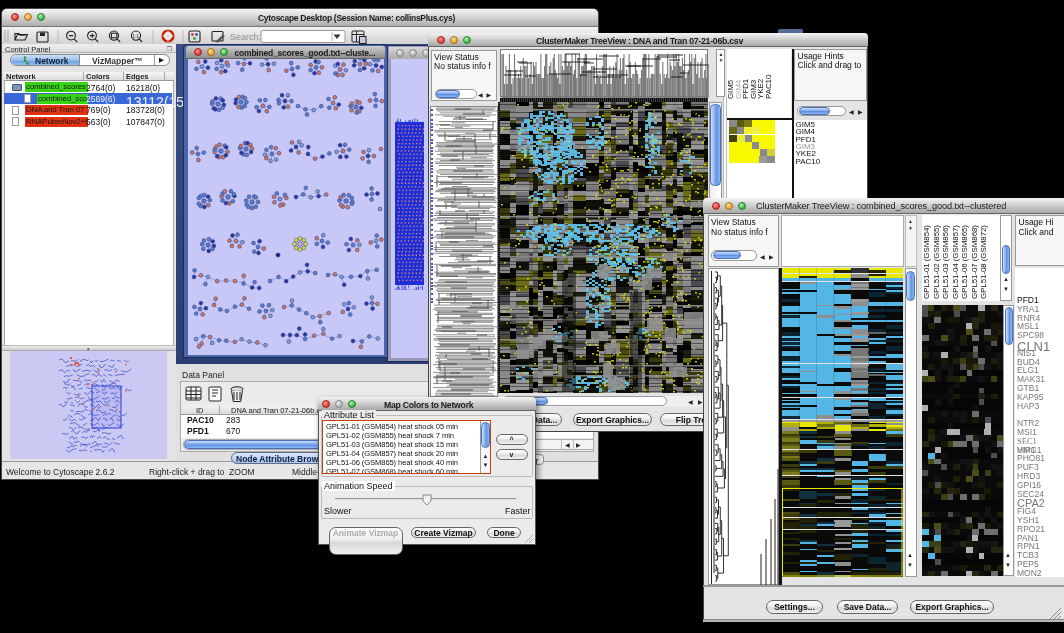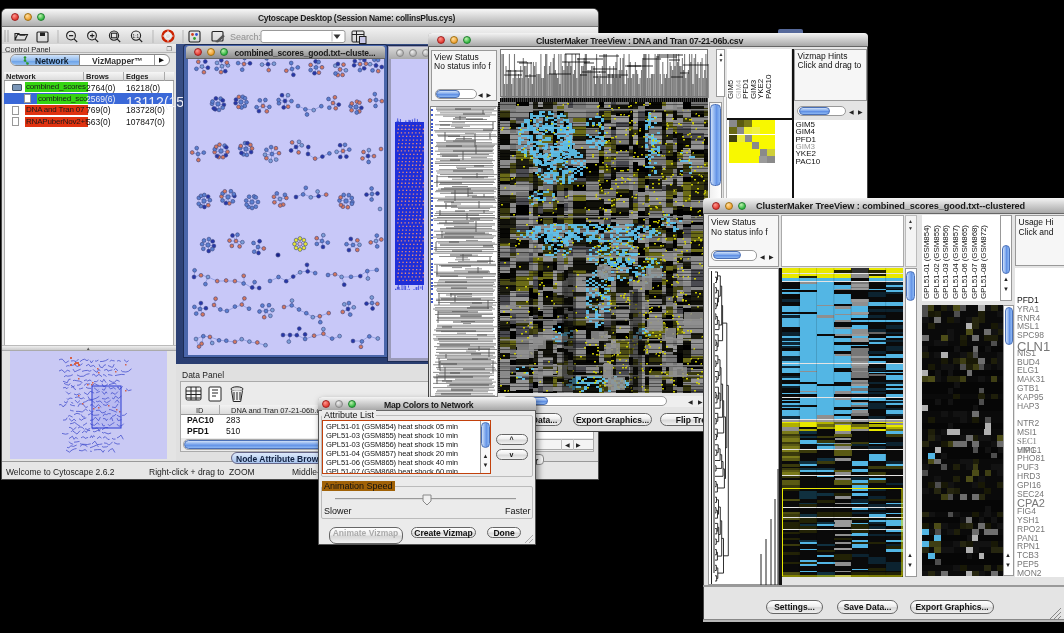--- a/index.html
+++ b/index.html
@@ -79,21 +79,21 @@
       <path d="M2 1.5L2 4.5L4.5 7.5" stroke="#2a9a2a" stroke-width="0.7" fill="none"></path>
     </svg>
     <span class="abs" style="left:24px;top:1px;font-size:8.5px;font-weight:bold;color:#102030;line-height:11px;">Network</span>
     <span class="abs" style="left:70px;top:1px;width:73px;text-align:center;font-size:8.5px;font-weight:bold;color:#333;line-height:11px;">VizMapper™</span>
     <div class="abs" style="left:143px;top:0;width:1px;height:12.5px;background:#999;"></div>
     <span class="abs" style="left:148px;top:1.5px;font-size:6.5px;color:#111;">▶</span>
   </div>
 <div class="abs" style="left:4px;top:71.5px;width:170px;height:273px;background:#fff;border:1px solid #aaa;border-bottom:none;"></div>
 <div class="abs" style="left:4px;top:71.5px;width:170px;height:9px;background:linear-gradient(#f6f6f6,#dcdcdc);border-bottom:1px solid #999;">
     <span class="abs" style="left:2px;top:0.5px;font-size:7.5px;font-weight:bold;color:#222;">Network</span>
-    <span class="abs" style="left:82px;top:0.5px;font-size:7.5px;font-weight:bold;color:#222;">Brows</span>
+    <span class="abs" style="left:82px;top:0.5px;font-size:7.5px;font-weight:bold;color:#222;">Colors</span>
     <span class="abs" style="left:122px;top:0.5px;font-size:7.5px;font-weight:bold;color:#222;">Edges</span>
     <div class="abs" style="left:79px;top:0;width:1px;height:9px;background:#aaa;"></div>
     <div class="abs" style="left:119px;top:0;width:1px;height:9px;background:#aaa;"></div>
     <div class="abs" style="left:160px;top:0;width:1px;height:9px;background:#aaa;"></div>
   </div>
 <span class="abs" style="left:12px;top:83.7px;width:10px;height:7px;background:#7a96b8;border:0.5px solid #456;border-radius:1px;"></span>
 <span class="abs" style="left:25px;top:82.3px;background:#35d512;color:#1a1a1a;font-size:8px;letter-spacing:-0.2px;padding:0 1px;white-space:nowrap;overflow:hidden;width:63px;height:10px;">combined_scores</span>
 <span class="abs" style="left:86px;top:82.5px;font-size:8.5px;color:#111;">2764(0)</span>
 <span class="abs" style="left:126px;top:82.5px;font-size:8.5px;color:#111;">16218(0)</span>
 <div class="abs" style="left:4px;top:92.9px;width:168px;height:11.4px;background:#3a68d8;"></div>
@@ -567,21 +567,21 @@
   </div>
 <div class="abs" style="left:181px;top:405px;width:412px;height:9.5px;background:linear-gradient(#f2f2f2,#dcdcdc);border-bottom:1px solid #999;">
     <span class="abs" style="left:15px;top:1px;font-size:7.5px;color:#222;">ID</span>
     <div class="abs" style="left:38px;top:0;width:1px;height:9.5px;background:#aaa;"></div>
     <span class="abs" style="left:50px;top:1px;font-size:7.5px;color:#222;">DNA and Tran 07-21-06b.csv</span>
   </div>
 <div class="abs" style="left:181px;top:414.5px;width:412px;height:23px;background:#fff;">
     <span class="abs" style="left:6px;top:0.8px;font-size:8.5px;font-weight:bold;color:#111;">PAC10</span>
     <span class="abs" style="left:45px;top:0.8px;font-size:8.5px;color:#111;">283</span>
     <span class="abs" style="left:6px;top:11.8px;font-size:8.5px;font-weight:bold;color:#111;">PFD1</span>
-    <span class="abs" style="left:45px;top:11.8px;font-size:8.5px;color:#111;">510</span>
+    <span class="abs" style="left:45px;top:11.8px;font-size:8.5px;color:#111;">670</span>
   </div>
 <div class="abs" style="left:183px;top:438.5px;width:411px;height:11px;background:#f4f4f4;border:1px solid #aaa;border-radius:5px 0 0 5px;"></div>
 <div class="abs" style="left:184px;top:439.5px;width:350px;height:9px;">
     <div class="sbthumbh" style="left:0;top:0;width:350px;height:9px;"></div>
   </div>
 <div class="abs" style="left:561px;top:438.5px;width:1px;height:11px;background:#bbb;"></div>
 <span class="abs" style="left:565px;top:441px;font-size:6px;color:#222;">◀</span>
 <div class="abs" style="left:573px;top:438.5px;width:1px;height:11px;background:#bbb;"></div>
 <span class="abs" style="left:576px;top:441px;font-size:6px;color:#222;">▶</span>
 <div class="abs" style="left:231px;top:452px;width:102px;height:12px;background:linear-gradient(#dce8fa,#a8c4ee);border:1px solid #668;border-radius:6px;text-align:center;">
@@ -622,21 +622,21 @@
     <svg width="64" height="52" viewBox="0 0 64 52" style="display:block" xmlns="http://www.w3.org/2000/svg">
       <text transform="translate(6.0,50) rotate(-90)" font-size="8" letter-spacing="-0.1" fill="#111" font-family="Liberation Sans, sans-serif">GIM5</text>
       <text transform="translate(13.5,50) rotate(-90)" font-size="8" letter-spacing="-0.1" fill="#aaa" font-family="Liberation Sans, sans-serif">GIM4</text>
       <text transform="translate(21.0,50) rotate(-90)" font-size="8" letter-spacing="-0.1" fill="#111" font-family="Liberation Sans, sans-serif">PFD1</text>
       <text transform="translate(28.5,50) rotate(-90)" font-size="8" letter-spacing="-0.1" fill="#111" font-family="Liberation Sans, sans-serif">GIM3</text>
       <text transform="translate(36.0,50) rotate(-90)" font-size="8" letter-spacing="-0.1" fill="#111" font-family="Liberation Sans, sans-serif">YKE2</text>
       <text transform="translate(43.5,50) rotate(-90)" font-size="8" letter-spacing="-0.1" fill="#111" font-family="Liberation Sans, sans-serif">PAC10</text>
     </svg>
   </div>
 <div class="abs" style="left:794px;top:48.5px;width:72.5px;height:52.5px;background:#f6f6f6;border:1px solid #999;overflow:hidden;">
-    <span class="abs" style="left:2.5px;top:1px;font-size:8.5px;color:#111;">Vizmap Hints</span>
+    <span class="abs" style="left:2.5px;top:1px;font-size:8.5px;color:#111;">Usage Hints</span>
     <span class="abs" style="left:2.5px;top:10.5px;font-size:8.5px;color:#111;white-space:nowrap;">Click and drag to</span>
   </div>
 <div class="abs" style="left:797px;top:105.5px;width:49px;height:10.5px;background:#fff;border:1px solid #999;border-radius:5px;"></div>
 <div class="abs" style="left:799px;top:106.8px;width:31px;height:8px;">
     <div class="sbthumbh" style="left:0;top:0;width:31px;height:8px;"></div>
   </div>
 <span class="abs" style="left:849px;top:107.5px;font-size:6px;color:#222;">◀</span>
 <span class="abs" style="left:858px;top:107.5px;font-size:6px;color:#222;">▶</span>
 <div class="abs" style="left:727px;top:101px;width:64px;height:17px;background:#fff;"></div>
 <div class="abs" style="left:722.5px;top:97px;width:4.5px;height:101px;background:#f8f8f8;border-left:1px solid #bbb;border-right:1px solid #bbb;"></div>
@@ -710,21 +710,21 @@
 <span class="abs" style="left:688px;top:398px;font-size:6px;color:#222;">◀</span>
 <span class="abs" style="left:698px;top:398px;font-size:6px;color:#222;">▶</span>
 <div class="aqbtn" style="left:505px;top:412.5px;width:57px;height:13.5px;font-size:8.5px;line-height:13px;">Save Data...</div>
 <div class="aqbtn" style="left:573px;top:412.5px;width:79px;height:13.5px;font-size:8.5px;line-height:13px;">Export Graphics...</div>
 <div class="aqbtn" style="left:660px;top:412.5px;width:75px;height:13.5px;font-size:8.5px;line-height:13px;">Flip Tree N</div>
 <div class="abs" style="left:703px;top:198px;width:367px;height:424px;background:#e4e4e4;border:1px solid #444;border-radius:4px 4px 0 0;"></div>
 <div class="abs" style="left:703px;top:198px;width:367px;height:15.5px;background:linear-gradient(#f4f4f4,#cfcfcf 48%,#a8a8a8);border-radius:4px 4px 0 0;border-bottom:1px solid #666;">
     <span class="tl r" style="left:9px;top:3.5px;"></span>
     <span class="tl o" style="left:22px;top:3.5px;"></span>
     <span class="tl g" style="left:35px;top:3.5px;"></span>
-    <span class="abs" style="left:53px;top:3px;font-size:9.2px;letter-spacing:-0.1px;font-weight:bold;color:#1a1a1a;white-space:nowrap;">ClusterMaker TreeView : combined_scores_good.txt--clustered</span>
+    <span class="abs" style="left:53px;top:3px;font-size:9.2px;letter-spacing:-0.1px;font-weight:normal;color:#1a1a1a;white-space:nowrap;">ClusterMaker TreeView : combined_scores_good.txt--clustered</span>
   </div>
 <div class="abs" style="left:707.5px;top:215px;width:71.5px;height:52px;background:#f6f6f6;border:1px solid #999;">
     <span class="abs" style="left:2.5px;top:1px;font-size:8.5px;color:#111;">View Status</span>
     <span class="abs" style="left:2.5px;top:10.5px;font-size:8.5px;color:#111;white-space:nowrap;">No status info f</span>
   </div>
 <div class="abs" style="left:711px;top:250px;width:46px;height:10.5px;background:#fff;border:1px solid #999;border-radius:5px;"></div>
 <div class="abs" style="left:713px;top:251.3px;width:28px;height:8px;">
     <div class="sbthumbh" style="left:0;top:0;width:28px;height:8px;"></div>
   </div>
 <span class="abs" style="left:760px;top:252.5px;font-size:6px;color:#222;">◀</span>
@@ -872,41 +872,41 @@
 <div class="abs" style="left:318px;top:397px;width:217.5px;height:13.5px;background:linear-gradient(#f4f4f4,#cfcfcf 48%,#a8a8a8);border-radius:4px 4px 0 0;border-bottom:1px solid #666;">
     <span class="tl r" style="left:4px;top:2.5px;"></span>
     <span class="tl x" style="left:17px;top:2.5px;"></span>
     <span class="tl g" style="left:30px;top:2.5px;"></span>
     <span class="abs" style="left:66px;top:2.5px;font-size:8.7px;letter-spacing:-0.25px;font-weight:bold;color:#1a1a1a;white-space:nowrap;">Map Colors to Network</span>
   </div>
 <div class="abs" style="left:320.5px;top:415px;width:212.5px;height:62px;border:1px solid #bbb;border-radius:2px;"></div>
 <span class="abs" style="left:322px;top:410px;font-size:9px;color:#111;background:#ebebeb;padding:0 2px;">Attribute List</span>
 <div class="abs" style="left:322px;top:419.5px;width:168.5px;height:54.5px;background:#fff;border:1px solid #c2410c;overflow:hidden;">
     <span class="abs" style="left:3px;top:1.5px;font-size:7.6px;letter-spacing:-0.1px;color:#111;white-space:nowrap;">GPL51-01 (GSM854) heat shock 05 min</span>
-    <span class="abs" style="left:3px;top:10.6px;font-size:7.6px;letter-spacing:-0.1px;color:#111;white-space:nowrap;">GPL51-03 (GSM855) heat shock 10 min</span>
+    <span class="abs" style="left:3px;top:10.6px;font-size:7.6px;letter-spacing:-0.1px;color:#111;white-space:nowrap;">GPL51-02 (GSM855) heat shock 7 min</span>
     <span class="abs" style="left:3px;top:19.6px;font-size:7.6px;letter-spacing:-0.1px;color:#111;white-space:nowrap;">GPL51-03 (GSM856) heat shock 15 min</span>
     <span class="abs" style="left:3px;top:28.7px;font-size:7.6px;letter-spacing:-0.1px;color:#111;white-space:nowrap;">GPL51-04 (GSM857) heat shock 20 min</span>
     <span class="abs" style="left:3px;top:37.7px;font-size:7.6px;letter-spacing:-0.1px;color:#111;white-space:nowrap;">GPL51-06 (GSM865) heat shock 40 min</span>
     <span class="abs" style="left:3px;top:46.8px;font-size:7.6px;letter-spacing:-0.1px;color:#111;white-space:nowrap;">GPL51-07 (GSM868) heat shock 60 min</span>
   </div>
 <div class="abs" style="left:480px;top:420.5px;width:10px;height:52.5px;background:#f8f8f8;border-left:1px solid #999;"></div>
 <div class="abs" style="left:481px;top:422px;width:8.5px;height:26px;">
     <div class="sbthumbv" style="left:0;top:0;width:8.5px;height:26px;"></div>
   </div>
 <span class="abs" style="left:482.5px;top:453px;font-size:6px;color:#222;">▲</span>
 <span class="abs" style="left:482.5px;top:462px;font-size:6px;color:#222;">▼</span>
 <div class="aqbtn" style="left:495.5px;top:434px;width:32px;height:10.5px;font-size:7px;line-height:10px;border-radius:5.5px;">^</div>
 <div class="aqbtn" style="left:495.5px;top:449px;width:32px;height:10.5px;font-size:7px;line-height:10px;border-radius:5.5px;">v</div>
 <div class="abs" style="left:320.5px;top:486px;width:212.5px;height:33px;border:1px solid #bbb;border-radius:2px;"></div>
-<span class="abs" style="left:322px;top:481px;font-size:9px;color:#111;background:#a16207;padding:0 2px;">Animation Speed</span>
+<span class="abs" style="left:322px;top:481px;font-size:9px;color:#111;background:#ffffff;padding:0 2px;">Animation Speed</span>
 <div class="abs" style="left:335px;top:498px;width:181px;height:2px;background:#999;border-bottom:1px solid #ddd;"></div>
 <svg class="abs" style="left:421.5px;top:493.5px;" width="10" height="12" viewBox="0 0 10 12">
     <path d="M1 1h8v6l-4 4-4-4z" fill="#f0f0f0" stroke="#888" stroke-width="1"></path>
   </svg>
 <span class="abs" style="left:324px;top:506px;font-size:9px;color:#111;">Slower</span>
 <span class="abs" style="left:505px;top:506px;font-size:9px;color:#111;">Faster</span>
-<div class="aqbtn" style="left:328.5px;top:527px;width:74px;height:17px;font-size:8.5px;line-height:10.5px;color:#aaa;">Animate Vizmap</div>
+<div class="aqbtn" style="left:328.5px;top:527px;width:74px;height:28px;font-size:8.5px;line-height:10.5px;color:#aaa;">Animate Vizmap</div>
 <div class="aqbtn" style="left:411px;top:527px;width:65px;height:11px;font-size:8.5px;line-height:10.5px;">Create Vizmap</div>
 <div class="aqbtn" style="left:487px;top:527px;width:34px;height:11px;font-size:8.5px;line-height:10.5px;">Done</div>
 <div class="abs" style="left:524px;top:534px;width:10px;height:10px;">
     <svg width="10" height="10" viewBox="0 0 10 10" style="display:block" xmlns="http://www.w3.org/2000/svg">
       <path d="M1 9L9 1M5 9L9 5" stroke="#999" stroke-width="0.8"></path>
     </svg>
   </div>
 </body></html>

